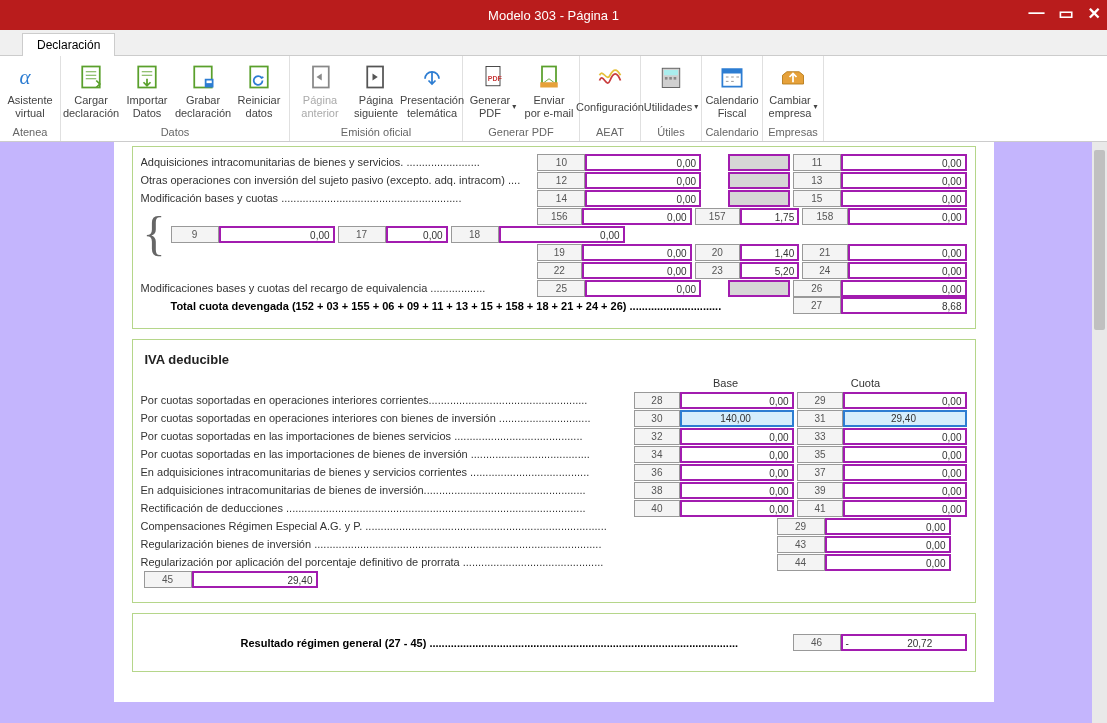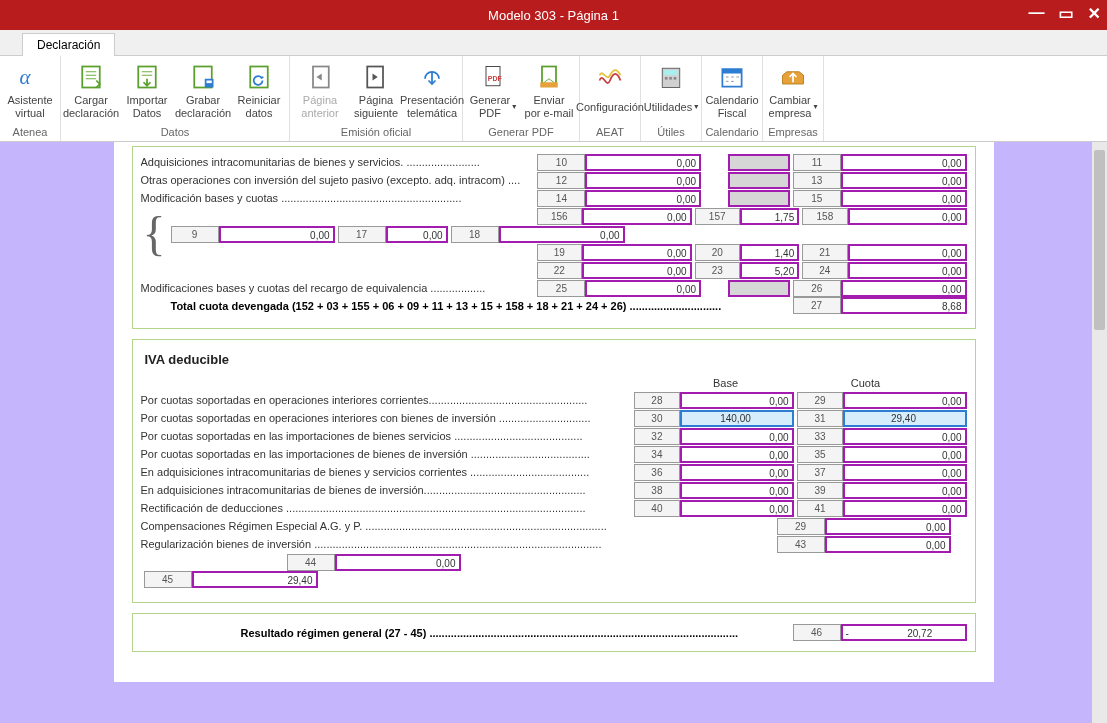--- a/index.html
+++ b/index.html
@@ -398,32 +398,33 @@
             <div class="cell-box">29</div>
             <div class="val-box w3">0,00</div>
           </div>
           <div class="row">
             <div class="label" style="flex:0 0 490px">Regularización bienes de inversión ..............................................................................................</div>
             <div style="width:143px"></div>
             <div class="cell-box">43</div>
             <div class="val-box w3">0,00</div>
           </div>
           <div class="row">
+            <div class="label" style="flex:0 0 490px">Regularización por aplicación del porcentaje definitivo de prorrata ..............................................</div>
             <div style="width:143px"></div>
             <div class="cell-box">44</div>
             <div class="val-box w3">0,00</div>
           </div>
         </div>
       <div class="total-row">
         <div class="cell-box">45</div>
         <div class="val-box w3">29,40</div>
       </div>
     </div>
 
-    <div class="section-border" style="padding:10px 8px;">
+    <div class="section-border" style="padding:20px 8px;">
       <div class="total-row">
         <div class="tlabel" style="padding-left:100px;"><b>Resultado régimen general (27 - 45) .....................................................................................................</b></div>
         <div class="cell-box">46</div>
         <div class="val-box w3" style="text-align:left; padding-left:3px; white-space:pre;">-                     20,72</div>
       </div>
     </div>
 
   </div>
 </div>
 <div class="scroll-v">

